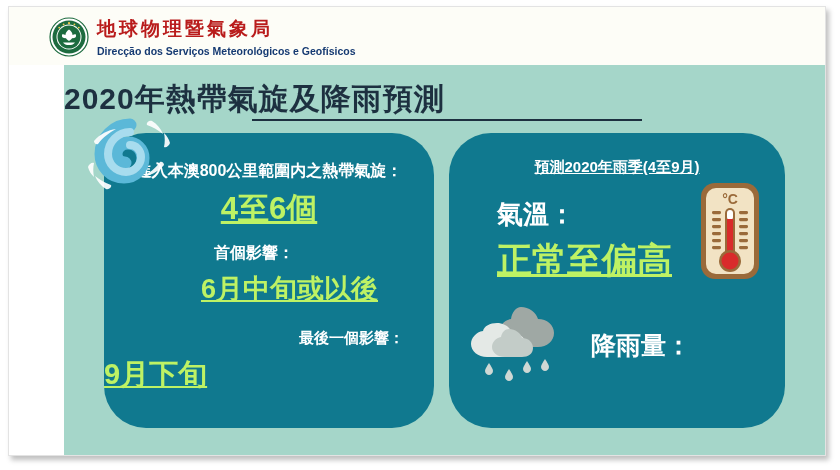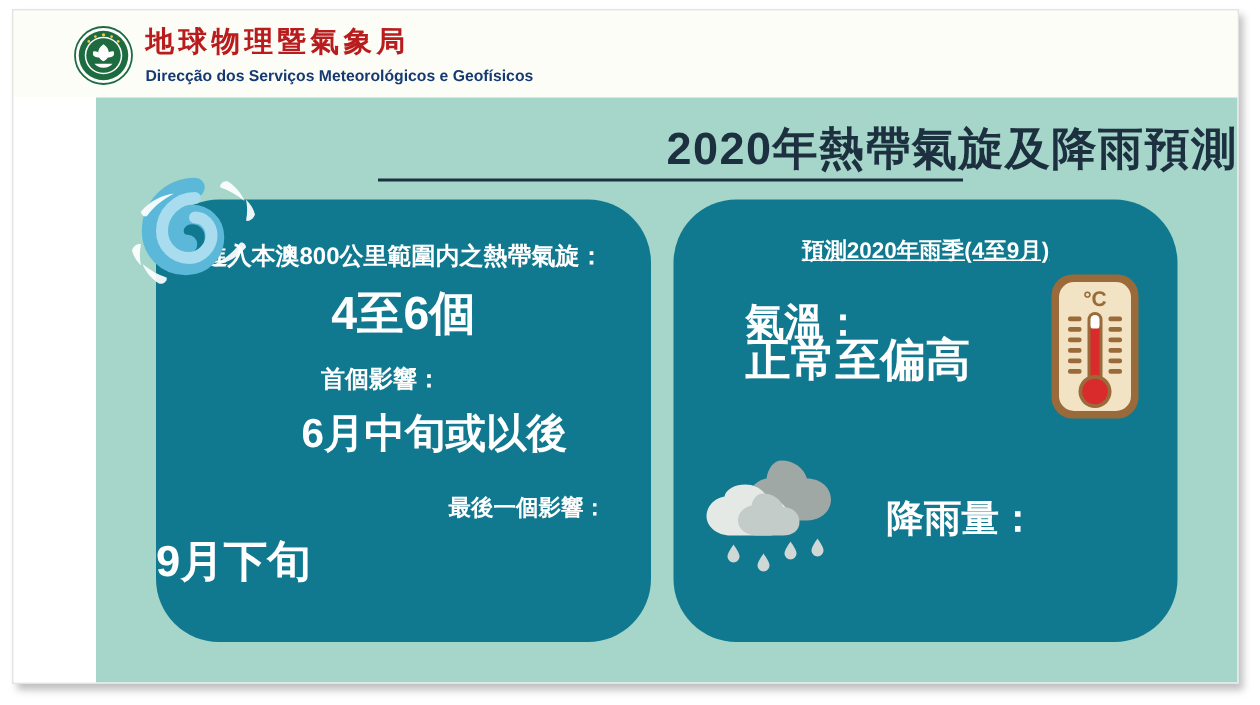--- a/index.html
+++ b/index.html
@@ -38,54 +38,55 @@
     position:absolute;left:55px;top:58px;width:761px;height:390px;
     background:#a5d6c9;
   }
   .body-mint-left{
     position:absolute;left:0;top:58px;width:56px;height:390px;
     background:#ffffff;
   }
   
   .title{
     position:absolute;left:0;top:14px;width:761px;
-    text-align:right;
+    text-align:left;
     font-size:30px;font-weight:bold;color:#1d3040;
     letter-spacing:1px;white-space:nowrap;
   }
   .title-underline{
     position:absolute;left:188px;top:54px;width:390px;height:2px;
     background:#1d3040;
   }
   
   .panel{
     position:absolute;background:#10798f;border-radius:42px;
   }
   .panel-left{left:40px;top:68px;width:330px;height:295px;}
   .panel-right{left:385px;top:68px;width:336px;height:295px;}
 
   .lbl{
     color:#ffffff;font-weight:bold;white-space:nowrap;
     position:absolute;
   }
   .val{
-    color:#ffffff;font-weight:bold;white-space:nowrap;
+    color:#bef264;font-weight:bold;white-space:nowrap;
     position:absolute;
+    text-decoration:underline;
   }
   
   .l-lbl1{left:0;top:28px;width:330px;text-align:center;font-size:16px;}
   .l-val1{left:0;top:55px;width:330px;text-align:center;font-size:31px;}
   .l-lbl2{left:0;top:110px;width:300px;text-align:center;font-size:16px;}
   .l-val2{left:0;top:138px;width:274px;text-align:right;font-size:27px;}
   .l-lbl3{left:0;top:196px;width:300px;text-align:right;font-size:15px;}
   .l-val3{left:0;top:222px;width:330px;text-align:left;font-size:29px;}
   
   .r-lbl0{left:0;top:25px;width:336px;text-align:center;font-size:15px;text-decoration:underline;}
   .r-lbl1{left:48px;top:64px;font-size:26px;}
-  .r-val1{left:48px;top:87px;font-size:30px;}
+  .r-val1{left:48px;top:104px;font-size:35px;}
   .r-lbl2{left:142px;top:196px;font-size:25px;}
   .r-val2{left:247px;top:196px;font-size:25px;}
 
   
   .cyclone{position:absolute;left:16px;top:40px;width:100px;height:100px;}
   
   .thermo{position:absolute;left:250px;top:48px;width:62px;height:100px;}
   
   .raincloud{position:absolute;left:10px;top:160px;width:130px;height:100px;}
 </style>

